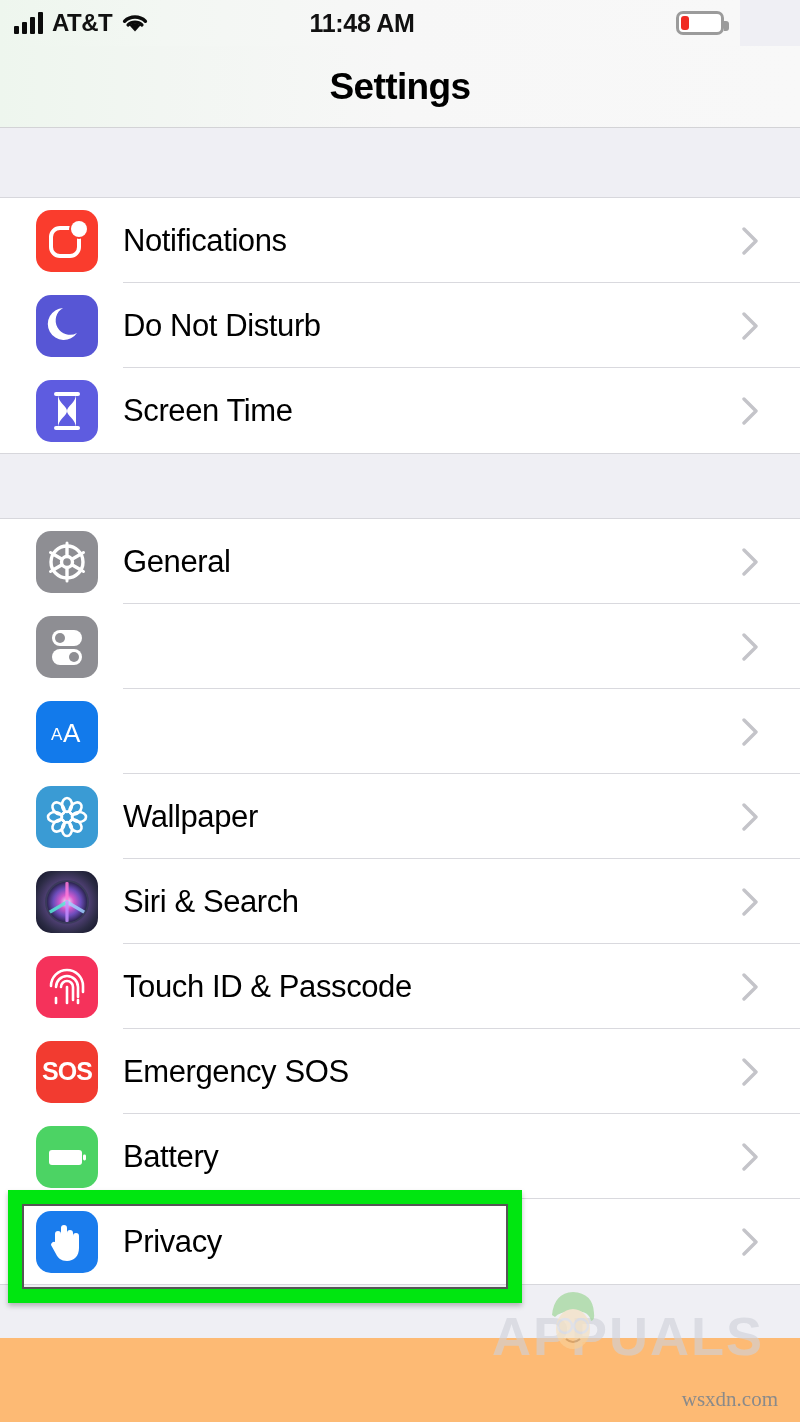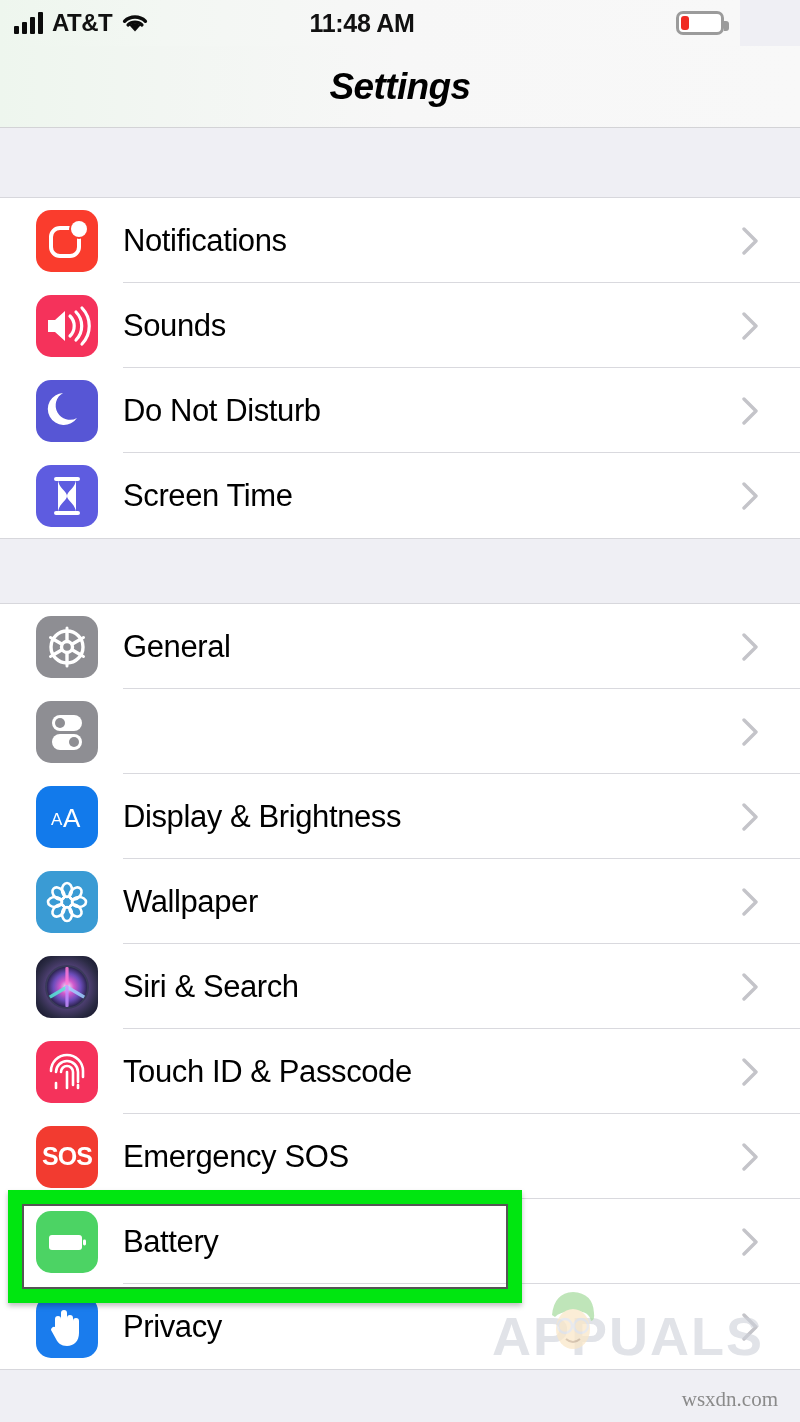--- a/index.html
+++ b/index.html
@@ -35,21 +35,21 @@
     background: #9b9b9b; border-radius: 0 3px 3px 0; }
   .batt .fill { position: absolute; left: 2px; top: 2px; bottom: 2px; background: #f02a22; border-radius: 3px; }
 
   
   .navbar {
     position: absolute; left: 0; top: 46px; width: 800px; height: 82px;
     background: linear-gradient(90deg,#eef6ee 0%, #f2f6f2 20%, #f7f7f7 50%, #f8f8f8 100%);
     display: flex; align-items: center; justify-content: center;
     border-bottom: 1px solid #d3d3d6;
   }
-  .navtitle { font-size: 37px; font-weight: 700; color: #000; letter-spacing: -0.6px; font-style: italic; }
+  .navtitle { font-size: 37px; font-weight: 700; color: #000; letter-spacing: -0.6px; }
 
   
   .scroll { position: absolute; left: 0; top: 129px; width: 800px; height: 1383px; background: #fdba74; }
   .gap { background: #efeff4; border-top: 1px solid #d7d7dc; border-bottom: 1px solid #d7d7dc; }
   .gap.first { height: 69px; border-top: none; }
   .gap.mid { height: 66px; }
   .gap.last { height: 54px; border-bottom: none; }
   .group { background: #ffffff; }
 
   .row { position: relative; display: flex; align-items: center; height: 85px; background: #fff;
@@ -144,37 +144,20 @@
         </span>
         <span class="label">Notifications</span>
         <span class="chev">
           <svg width="18" height="30" viewBox="0 0 18 30">
               <path d="M2 3 L14 15 L2 27" fill="none" stroke="#c4c4c9" stroke-width="3.4" stroke-linecap="round" stroke-linejoin="round"></path>
             </svg>
         </span>
         <span class="sep"></span>
       </div>
 
-      <div class="row">
-        <span class="icon ic-sounds">
-          <svg width="62" height="62" viewBox="0 0 62 62">
-            <path d="M12 25 h7 l10 -9 v30 l-10 -9 h-7 z" fill="#fff"></path>
-            <path d="M34 21 a14 14 0 0 1 0 20" stroke="#fff" stroke-width="3.2" fill="none" stroke-linecap="round"></path>
-            <path d="M40 17 a20 20 0 0 1 0 28" stroke="#fff" stroke-width="3.2" fill="none" stroke-linecap="round"></path>
-            <path d="M46 13 a26 26 0 0 1 0 36" stroke="#fff" stroke-width="3.2" fill="none" stroke-linecap="round"></path>
-          </svg>
-        </span>
-        <span class="label">Sounds</span>
-        <span class="chev">
-          <svg width="18" height="30" viewBox="0 0 18 30">
-              <path d="M2 3 L14 15 L2 27" fill="none" stroke="#c4c4c9" stroke-width="3.4" stroke-linecap="round" stroke-linejoin="round"></path>
-            </svg>
-        </span>
-        <span class="sep"></span>
-      </div>
 
       <div class="row">
         <span class="icon ic-dnd">
           <svg width="62" height="62" viewBox="0 0 62 62">
             <path d="M41 38 A16 16 0 1 1 27 13 A13 13 0 0 0 41 38 Z" fill="#fff"></path>
           </svg>
         </span>
         <span class="label">Do Not Disturb</span>
         <span class="chev">
           <svg width="18" height="30" viewBox="0 0 18 30">
@@ -245,21 +228,20 @@
         <span class="sep"></span>
       </div>
 
       <div class="row">
         <span class="icon ic-display">
           <svg width="62" height="62" viewBox="0 0 62 62">
             <text x="15" y="39" font-family="Liberation Sans, sans-serif" font-size="17" font-weight="400" fill="#fff">A</text>
             <text x="27" y="41" font-family="Liberation Sans, sans-serif" font-size="26" font-weight="400" fill="#fff">A</text>
           </svg>
         </span>
-        <span class="label">Display &amp; Brightness</span>
         <span class="chev">
           <svg width="18" height="30" viewBox="0 0 18 30">
               <path d="M2 3 L14 15 L2 27" fill="none" stroke="#c4c4c9" stroke-width="3.4" stroke-linecap="round" stroke-linejoin="round"></path>
             </svg>
         </span>
         <span class="sep"></span>
       </div>
 
       <div class="row">
         <span class="icon ic-wallpaper">

